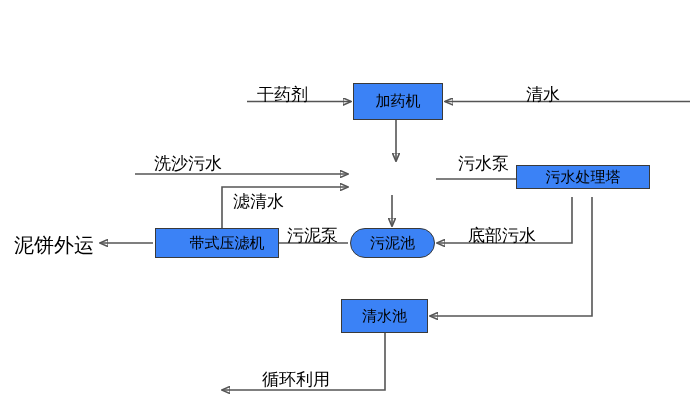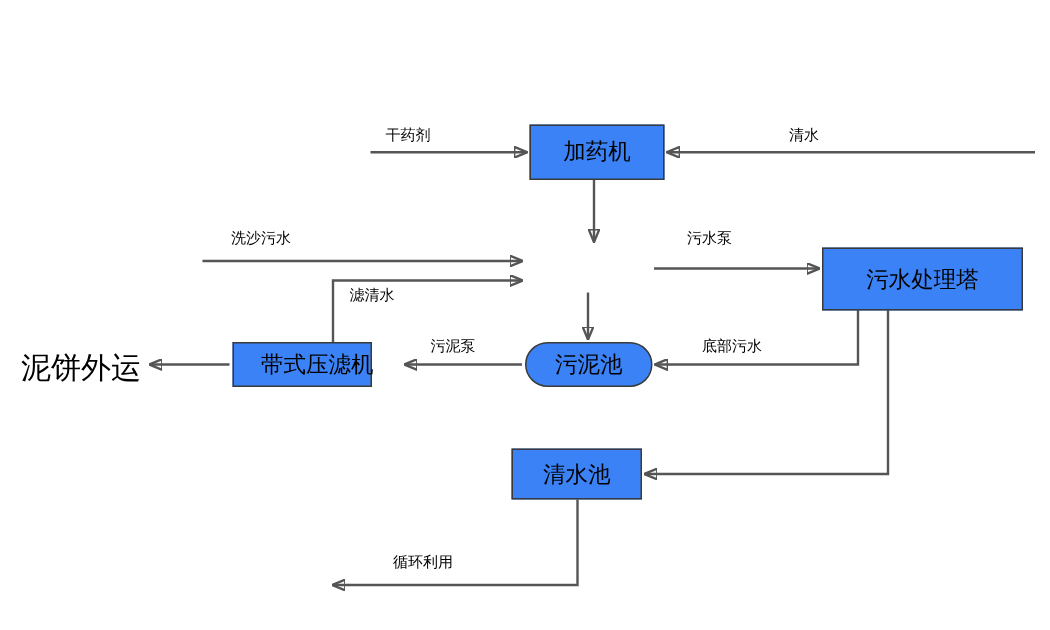--- a/index.html
+++ b/index.html
@@ -40,21 +40,21 @@
     display: flex;
     align-items: center;
     justify-content: center;
     font-size: 15px;
     color: #000000;
     white-space: nowrap;
     z-index: 3;
   }
   .edge-label {
     position: absolute;
-    font-size: 10px;
+    font-size: 17px;
     color: #000000;
     white-space: nowrap;
     z-index: 4;
     background: transparent;
   }
   .terminal-label {
     position: absolute;
     font-size: 20px;
     color: #000000;
     white-space: nowrap;
@@ -111,25 +111,25 @@
     <path d="M592,197 L592,316 L430,316" marker-end="url(#arrow)"></path>
 
     <path d="M385,333 L385,390 L222,390" marker-end="url(#arrow)"></path>
   </svg>
 
   <div class="node" style="left:353px; top:83px; width:90px; height:37px;">
     <span>加药机</span>
   </div>
 
 
-  <div class="node" style="left:548px; top:165px; width:134px; height:42px;">
+  <div class="node" style="left:516px; top:165px; width:134px; height:24px;">
     <span>污水处理塔</span>
   </div>
 
-  <div class="node" style="left:155px; top:228px; width:93px; height:30px;padding-left:20px;">
+  <div class="node" style="left:155px; top:228px; width:124px; height:30px;padding-left:20px;">
     <span>带式压滤机</span>
   </div>
 
   <div class="node" style="left:350px; top:228px; width:85px; height:30px;border-radius:15px;">
     <span>污泥池</span>
   </div>
 
   <div class="node" style="left:341px; top:299px; width:87px; height:34px;">
     <span>清水池</span>
   </div>

